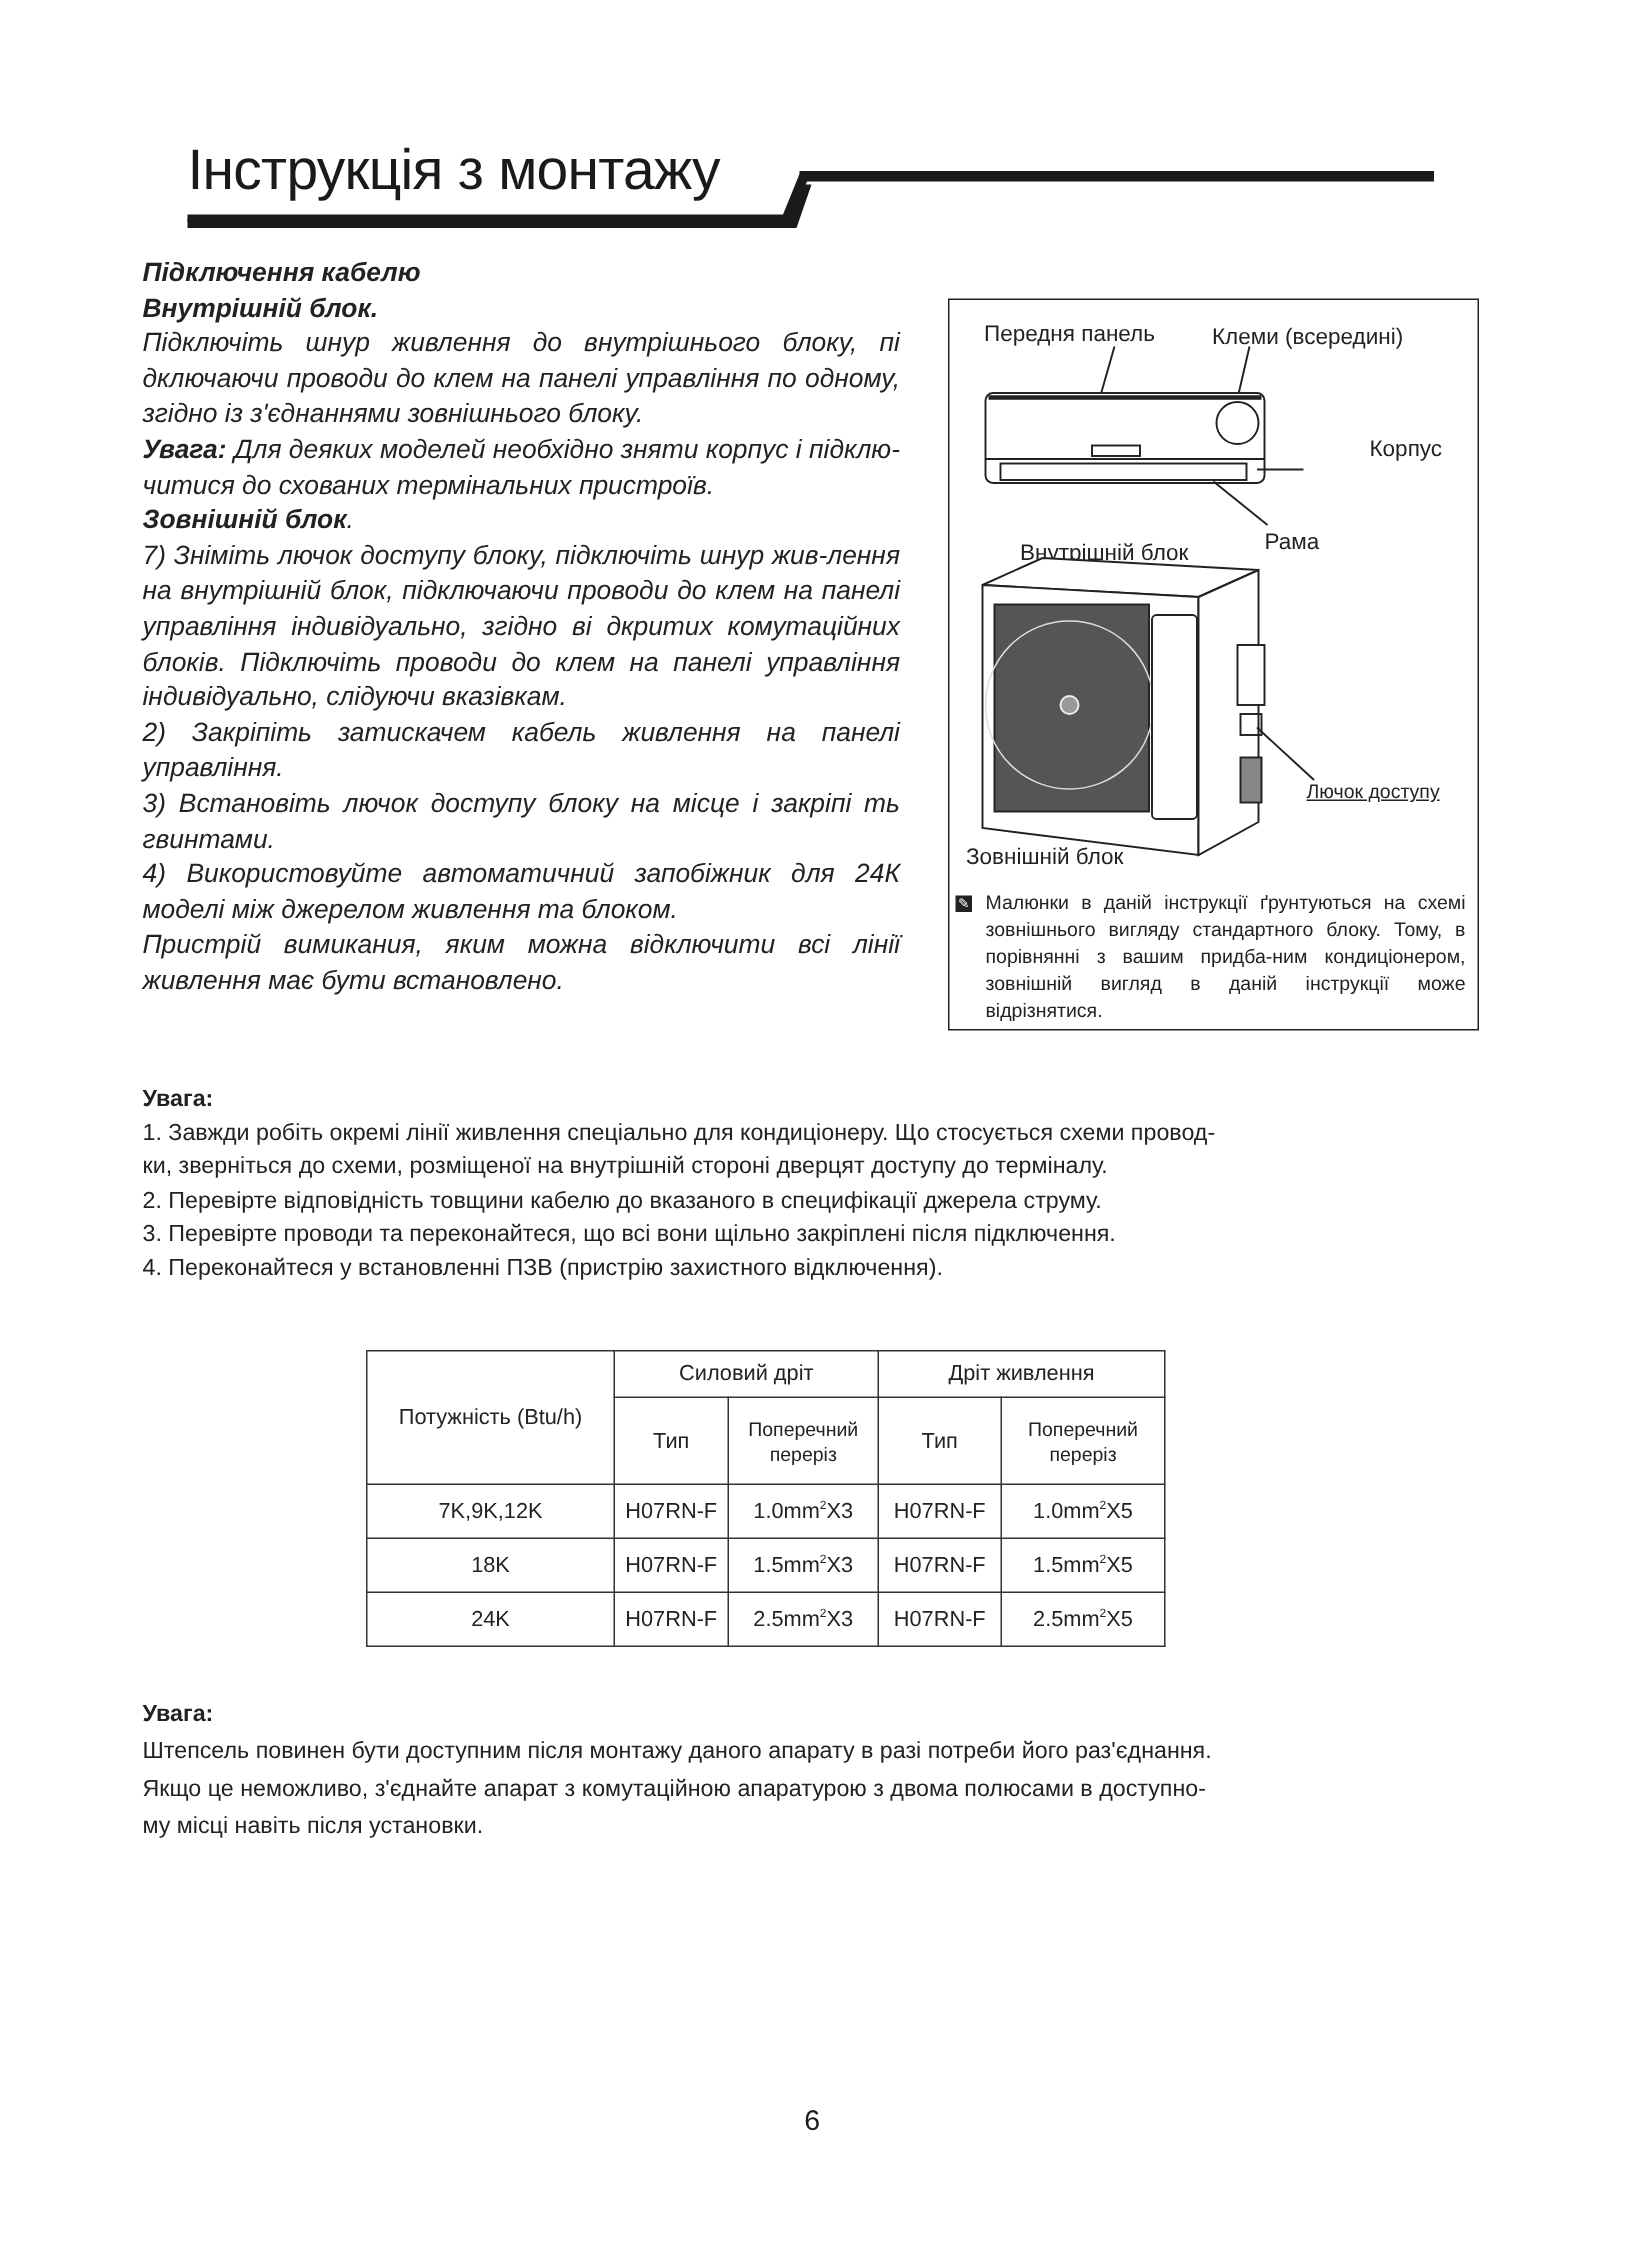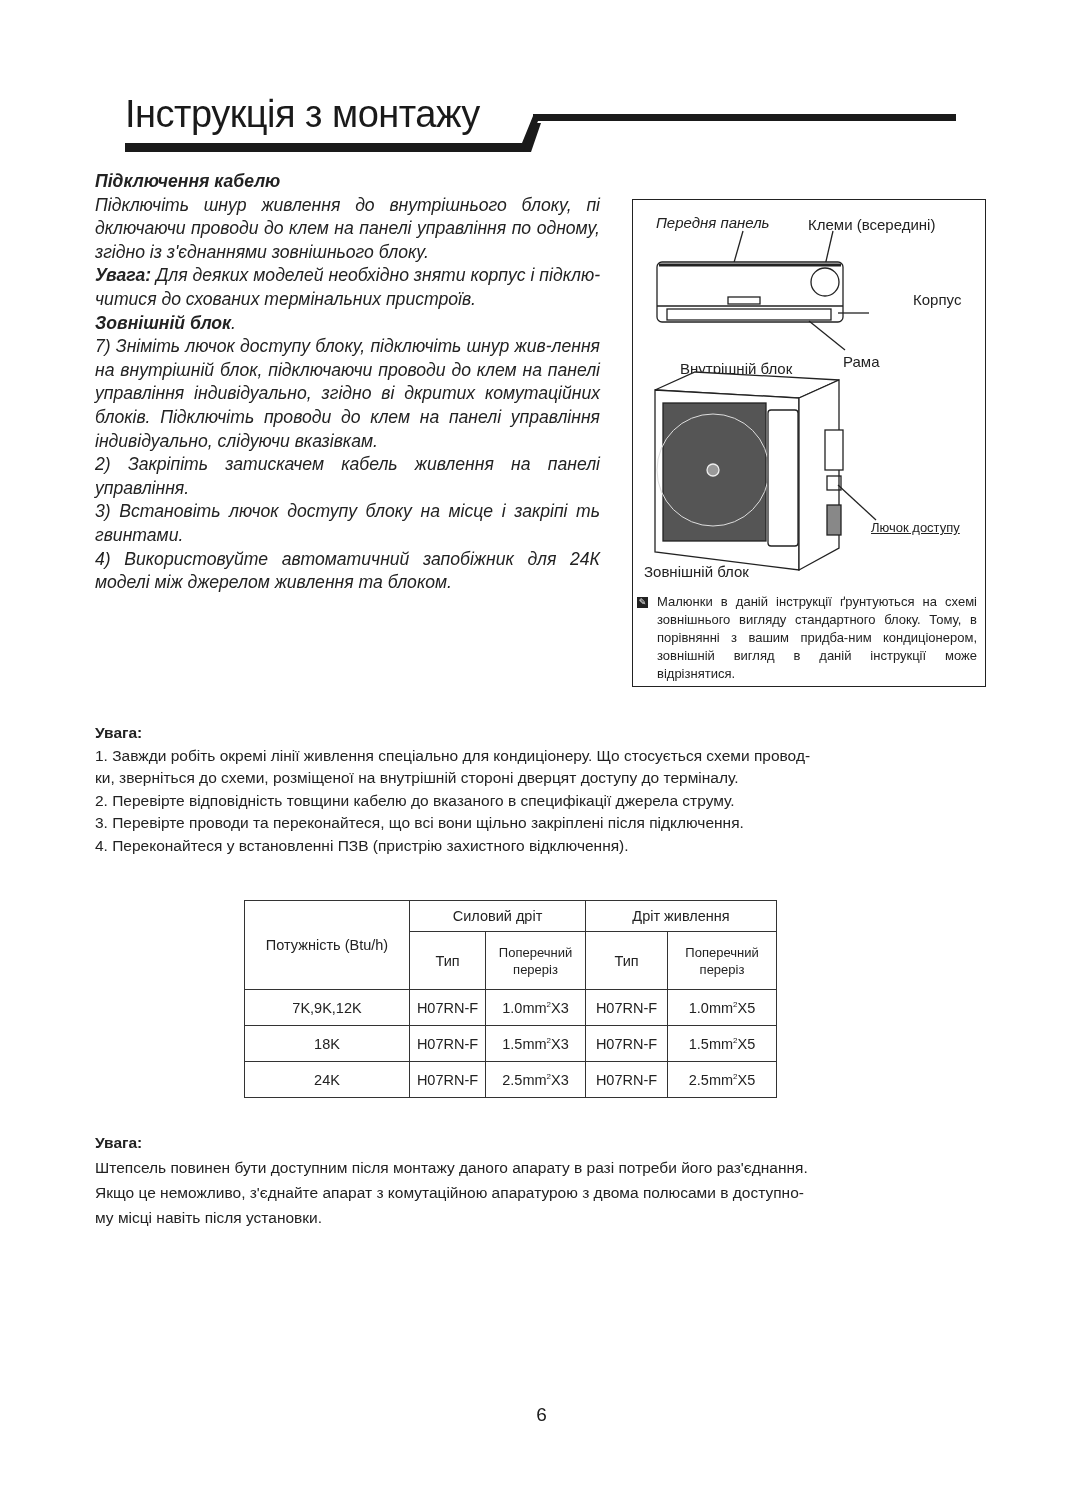--- a/index.html
+++ b/index.html
@@ -69,31 +69,33 @@
 <svg id="header-rule" class="abs" width="1083" height="160">
   <polygon points="125,144 527,144 538,117 956,117 956,112 533,112 522,139 125,139" fill="#1a1a1a" transform="translate(0,4)"></polygon>
   <rect x="125" y="146" width="400" height="6" fill="#1a1a1a"></rect>
   <polygon points="523,152 531,152 541,123 533,123" fill="#1a1a1a"></polygon>
   <rect x="533" y="114" width="423" height="6" fill="#1a1a1a"></rect>
 </svg>
 <div id="page-title" class="abs">Інструкція з монтажу</div>
 
 <div id="left-col" class="abs">
   <p class="b">Підключення кабелю</p>
+  <p class="b">Внутрішній блок.</p>
   <p>Підключіть шнур живлення до внутрішнього блоку, пі дключаючи проводи до клем на панелі управління по одному, згідно із з'єднаннями зовнішнього блоку.</p>
   <p><span class="b">Увага:</span><span> Для деяких моделей необхідно зняти корпус і підклю-читися до схованих термінальних пристроїв.</span></p>
   <p><span class="b">Зовнішній блок</span><span>.</span></p>
   <p>7) Зніміть лючок доступу блоку, підключіть шнур жив-лення на внутрішній блок, підключаючи проводи до клем на панелі управління індивідуально, згідно ві дкритих комутаційних блоків. Підключіть проводи до клем на панелі управління індивідуально, слідуючи вказівкам.</p>
   <p>2) Закріпіть затискачем кабель живлення на панелі управління.</p>
   <p>3) Встановіть лючок доступу блоку на місце і закріпі ть гвинтами.</p>
   <p>4) Використовуйте автоматичний запобіжник для 24К моделі між джерелом живлення та блоком.</p>
+  <p>Пристрій вимикания, яким можна відключити всі лінії живлення має бути встановлено.</p>
 </div>
 
 <div id="diagram" class="abs">
-  <span class="lbl" style="left:23px;top:14px;font-style:italic;">Передня панель</span>
+  <span class="lbl" style="left:23px;top:14px;">Передня панель</span>
   <span class="lbl" style="left:175px;top:16px;">Клеми (всередині)</span>
   <span class="lbl" style="left:236px;top:91px;margin-left:44px;">Корпус</span>
   <span class="lbl" style="left:11px;top:160px;margin-left:36px;">Внутрішній блок</span>
   <span class="lbl" style="left:210px;top:153px;">Рама</span>
   <span class="lbl lbl-sm" style="left:238px;top:320px;">Лючок доступу</span>
   <span class="lbl" style="left:11px;top:363px;">Зовнішній блок</span>
 
   <svg class="abs" style="left:0;top:0;" width="352" height="390">
     <g stroke="#222" fill="none" stroke-width="1.3">
       <line x1="110" y1="31" x2="96" y2="80"></line>

